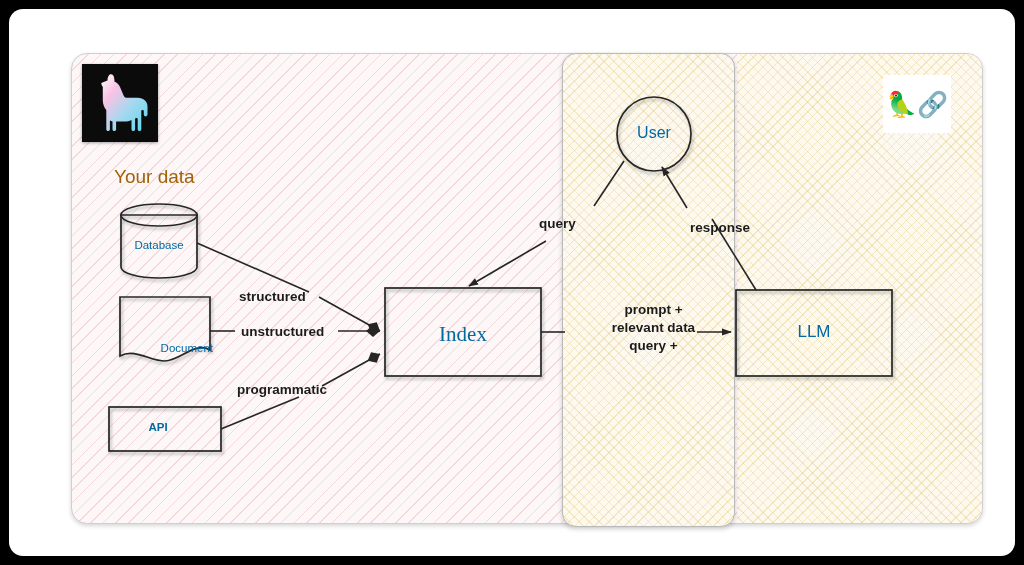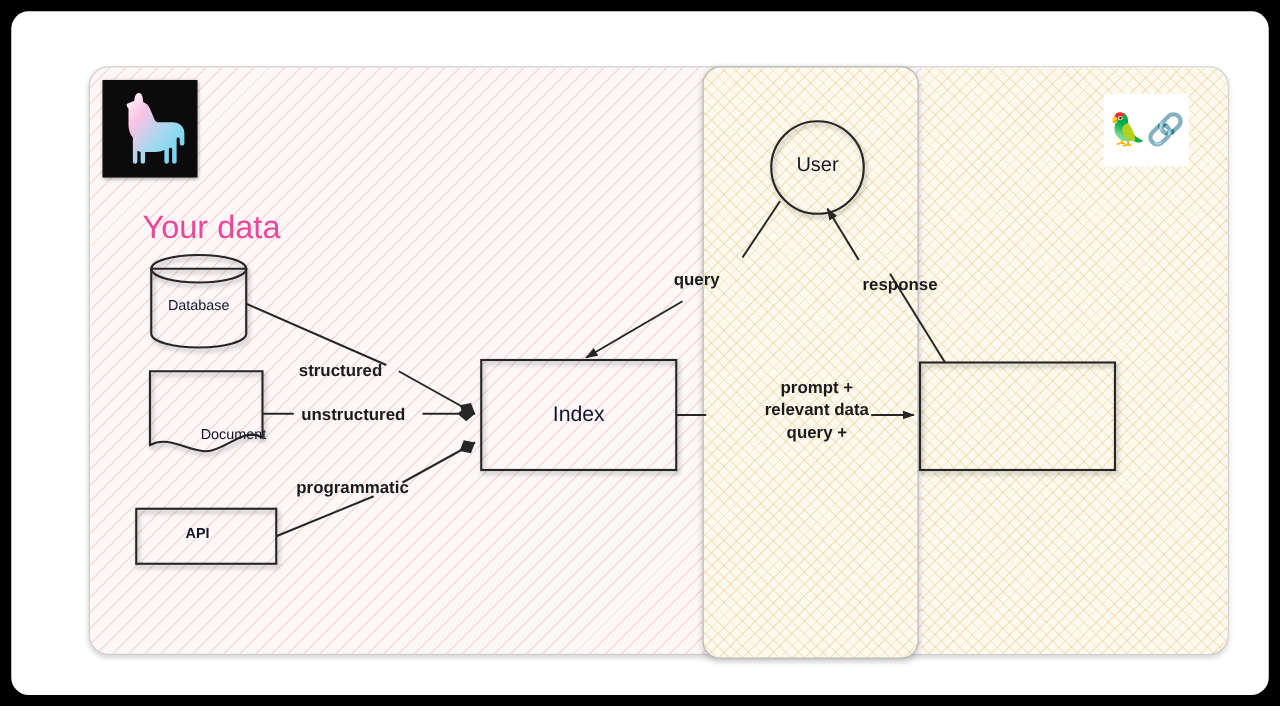--- a/index.html
+++ b/index.html
@@ -78,39 +78,39 @@
   }
   
   #diagram-svg {
     position: absolute; left: 0; top: 0;
     width: 1024px; height: 565px;
     pointer-events: none;
   }
   .node-label {
     position: absolute;
     font-size: 11.5px;
-    color: #0f172a;
+    color: #0369a1;
     text-align: center;
     white-space: nowrap;
   }
   .edge-label {
     position: absolute;
     font-size: 13.5px;
     color: #1b1b1b;
     white-space: nowrap;
     font-weight: bold;
   }
   .edge-label.multiline { white-space: normal; text-align: center; line-height: 1.32; }
   #your-data-label {
     position: absolute;
     left: 105px; top: 157px;
-    font-size: 26px;
-    color: #ec4899;
-  }
-  #label-index  { left: 376px; top: 313px; width: 156px; font-size: 17px; }
+    font-size: 19px;
+    color: #a16207;
+  }
+  #label-index  { left: 376px; top: 313px; width: 156px; font-size: 21px; font-family: Liberation Serif, serif; }
   #label-llm    { left: 727px; top: 313px; width: 156px; font-size: 17px; }
   #label-user   { left: 610px; top: 115px; width: 70px;  font-size: 16px; }
   #label-database { left: 112px; top: 230px; width: 76px; }
   #label-document { left: 112px; top: 333px; width: 92px; text-align: right; }
   #label-api      { left: 102px; top: 412px; width: 94px; font-weight: bold; }
   #label-structured   { left: 230px; top: 280px; }
   #label-unstructured { left: 232px; top: 315px; }
   #label-programmatic { left: 228px; top: 373px; }
   #label-query    { left: 530px; top: 207px; }
   #label-response { left: 681px; top: 211px; text-align: center; }
@@ -215,20 +215,21 @@
       <path d="M678,199 L653,158" fill="none" stroke="#262626" stroke-width="1.6" marker-end="url(#arrow)"></path>
     </svg>
 
     <div id="your-data-label">Your data</div>
 
     <div class="node-label" id="label-database">Database</div>
     <div class="node-label" id="label-document">Document</div>
     <div class="node-label" id="label-api">API</div>
     <div class="node-label" id="label-index">Index</div>
     <div class="node-label" id="label-user">User</div>
+    <div class="node-label" id="label-llm">LLM</div>
 
     <div class="edge-label" id="label-structured">structured</div>
     <div class="edge-label" id="label-unstructured">unstructured</div>
     <div class="edge-label" id="label-programmatic">programmatic</div>
     <div class="edge-label" id="label-query">query</div>
     <div class="edge-label" id="label-response">response</div>
 
     <div class="edge-label multiline" id="label-prompt">
       <div>prompt +</div>
       <div>relevant data</div>

